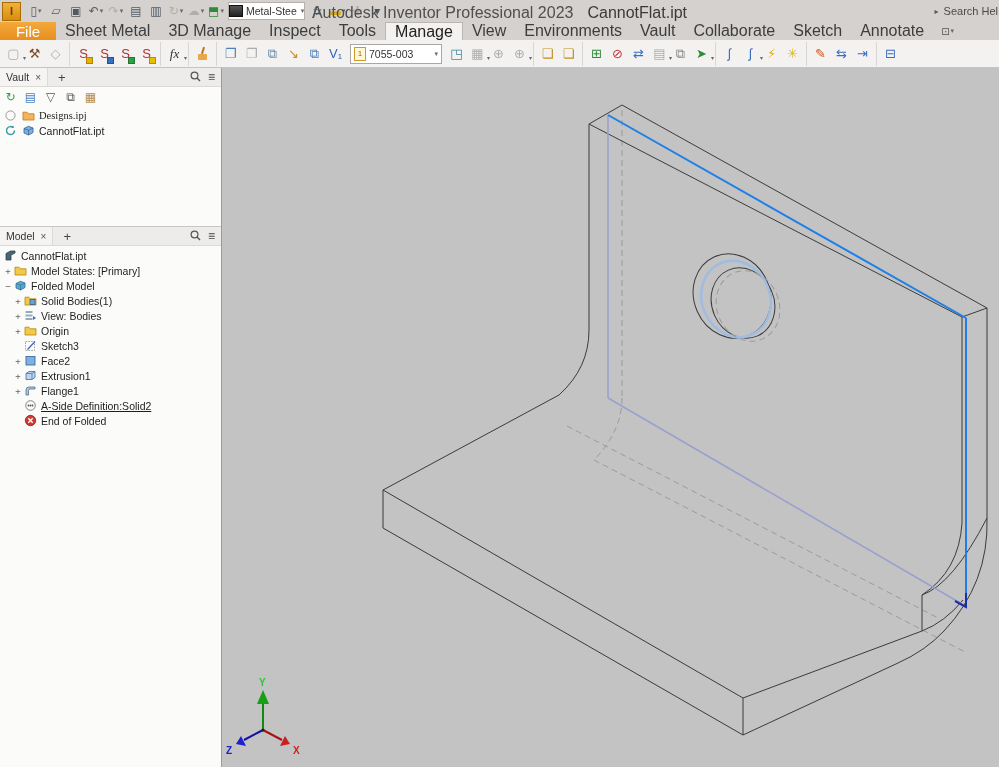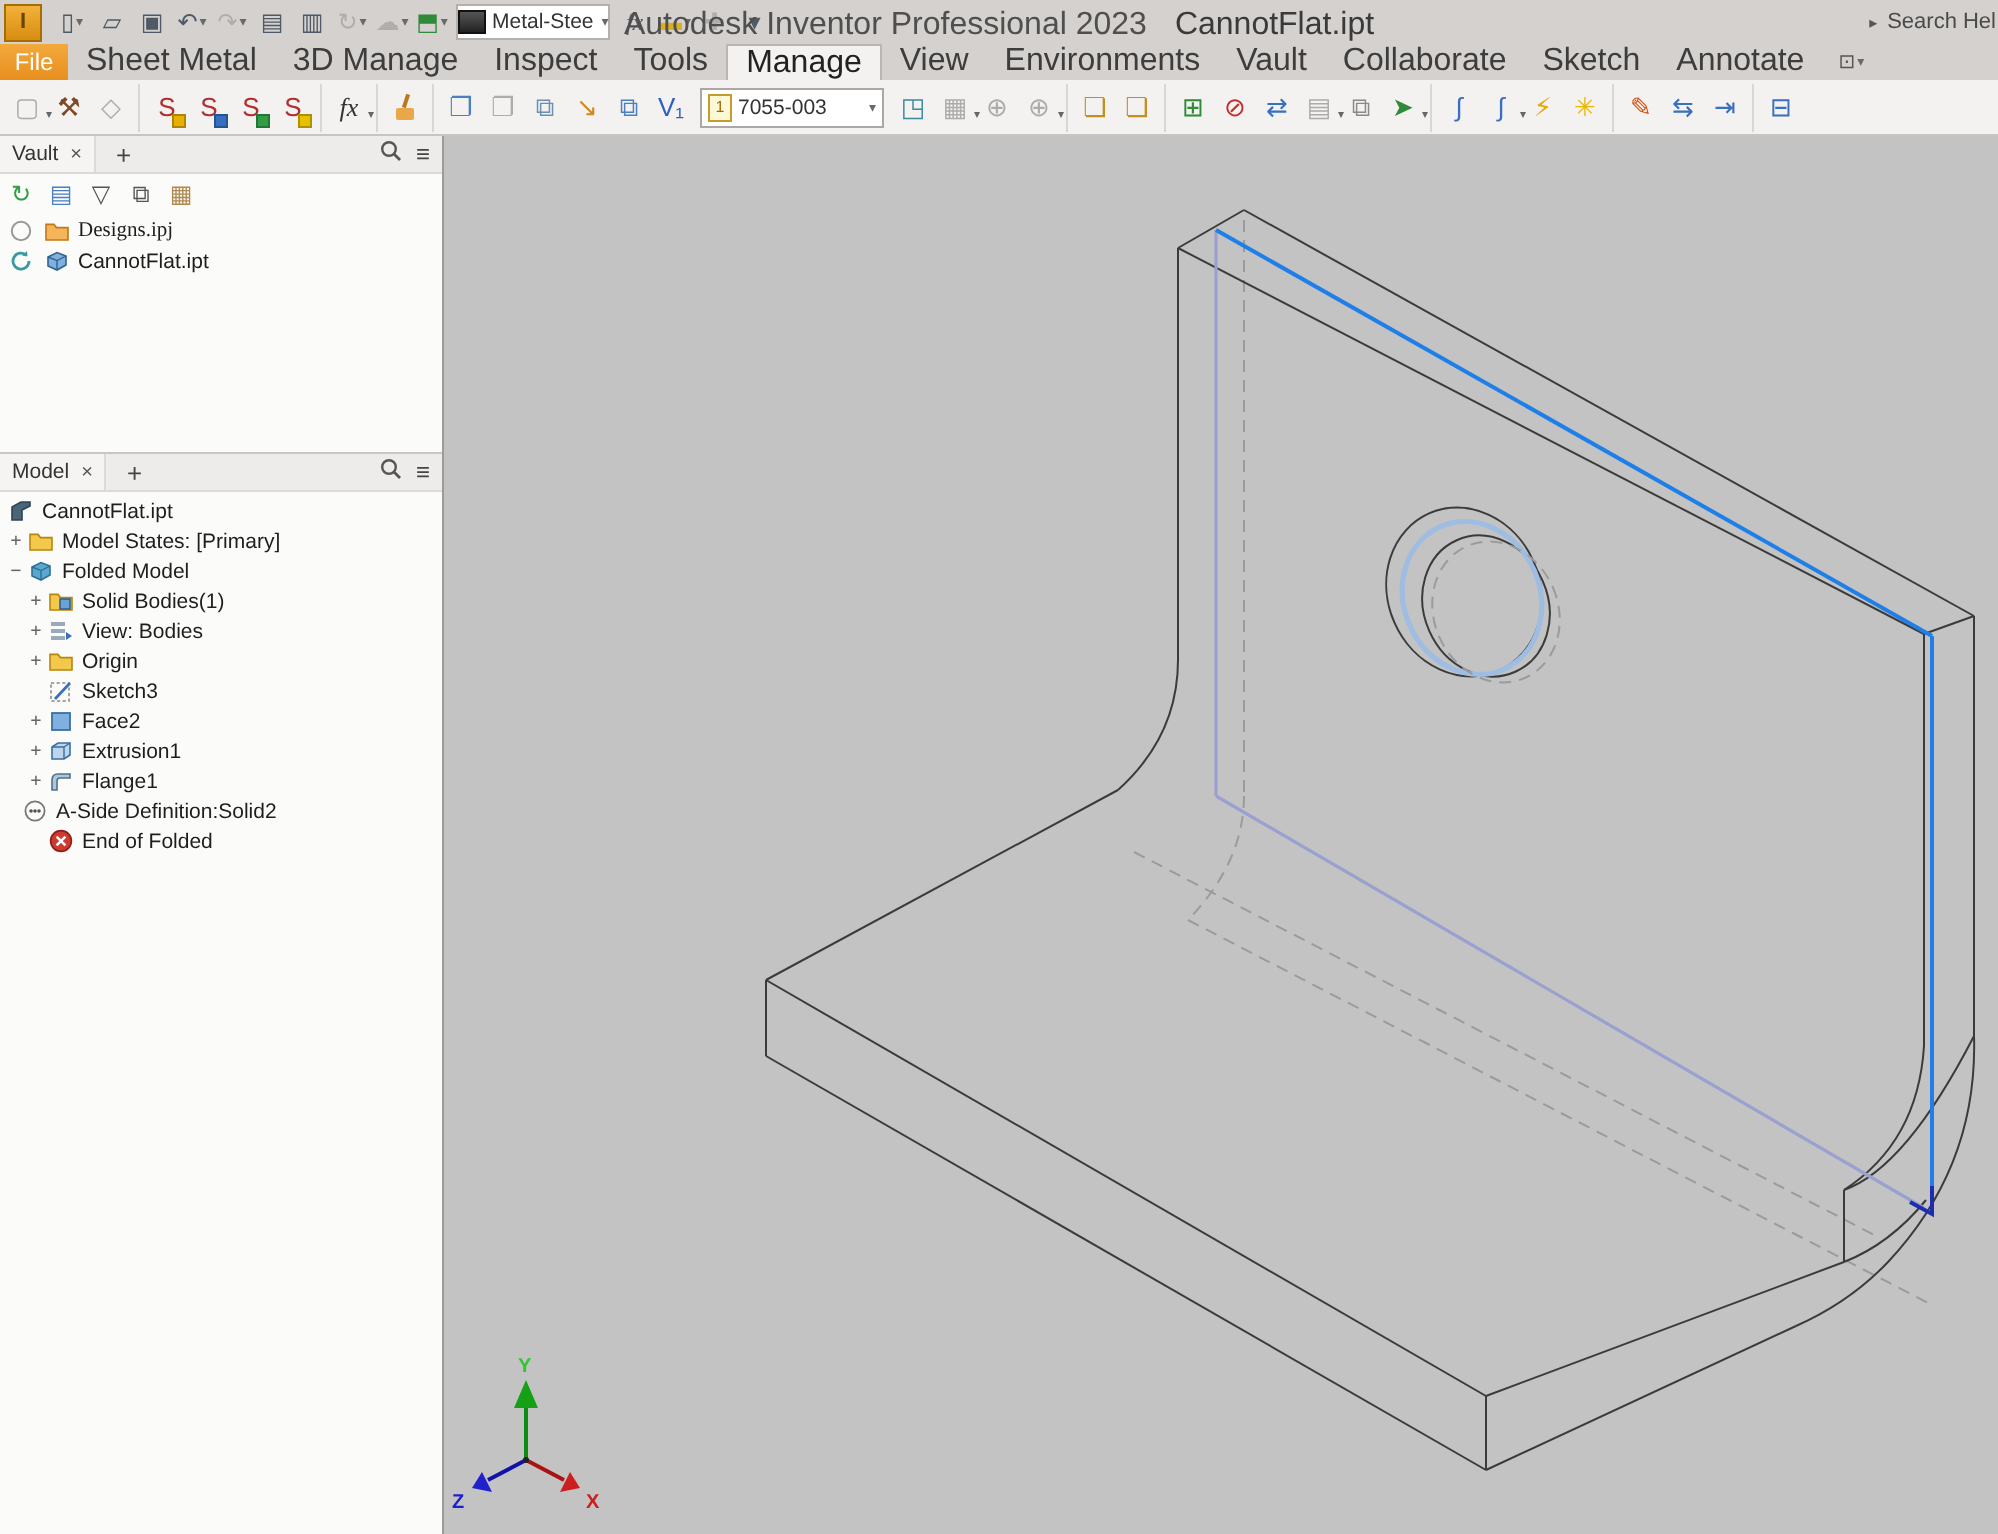--- a/index.html
+++ b/index.html
@@ -22,22 +22,22 @@
   #title-center{position:absolute;left:0;top:0;width:999px;height:22px;display:flex;
     align-items:flex-end;justify-content:center;gap:14px;pointer-events:none;color:#4f4f4f;}
   #title-center .doc{color:#3a3a3a;}
   #search-area{position:absolute;right:0;top:0;height:22px;display:flex;align-items:center;
     gap:5px;padding-right:1px;font-size:11px;color:#4a4a4a;white-space:nowrap;}
   #search-area .tri{font-size:8px;color:#555;}
 
   
   #tabrow{position:absolute;top:22px;left:0;width:999px;height:18px;background:#d4d1ce;
     display:flex;align-items:stretch;}
-  #file-tab{width:34px;background:linear-gradient(#f3a93c,#e88f1e);color:#fff;
-    font-size:12px;display:flex;align-items:center;justify-content:center;}
+  #file-tab{width:56px;background:linear-gradient(#f3a93c,#e88f1e);color:#fff;
+    font-size:15px;display:flex;align-items:center;justify-content:center;}
   .rtab{padding:0 9px;font-size:16px;color:#3d3d3d;display:flex;align-items:center;}
   .rtab.active{background:#f4f2f0;border:1px solid #b9b6b3;border-bottom:none;color:#222;}
   #tab-extra{margin-left:8px;display:flex;align-items:center;font-size:10px;color:#555;}
 
   
   #ribbon{position:absolute;top:40px;left:0;width:999px;height:28px;background:#f4f2f0;
     border-bottom:1px solid #c7c4c1;display:flex;align-items:center;padding-left:3px;box-sizing:border-box;}
   .rtool{position:relative;width:21px;height:23px;display:flex;align-items:center;justify-content:center;
     font-size:13px;line-height:1;}
   .rtool.gray{color:#aeacaa !important;}
@@ -484,21 +484,21 @@
           </div>
           <div class="trow" style="padding-left: 13px;">
             <span class="tmarker">+</span>
             <span class="ticon">
               <svg viewBox="0 0 13 13" xmlns="http://www.w3.org/2000/svg">
                 <path d="M2 11V6q0-3 3-3h6v2H6q-1.5 0-1.5 1.5V11z" fill="#a8c8e8" stroke="#55707f" stroke-width="0.8"></path>
               </svg>
             </span>
             <span>Flange1</span>
           </div>
-          <div class="trow" style="">
+          <div class="trow" style="padding-left: 13px; text-decoration: underline;">
             <span class="tmarker"></span>
             <span class="ticon">
               <svg viewBox="0 0 13 13" xmlns="http://www.w3.org/2000/svg">
                 <circle cx="6.5" cy="6.5" r="4.8" fill="none" stroke="#777" stroke-width="0.9"></circle>
                 <circle cx="4.5" cy="6.5" r="0.9" fill="#555"></circle>
                 <circle cx="6.5" cy="6.5" r="0.9" fill="#555"></circle>
                 <circle cx="8.5" cy="6.5" r="0.9" fill="#555"></circle>
               </svg>
             </span>
             <span>A-Side Definition:Solid2</span>

